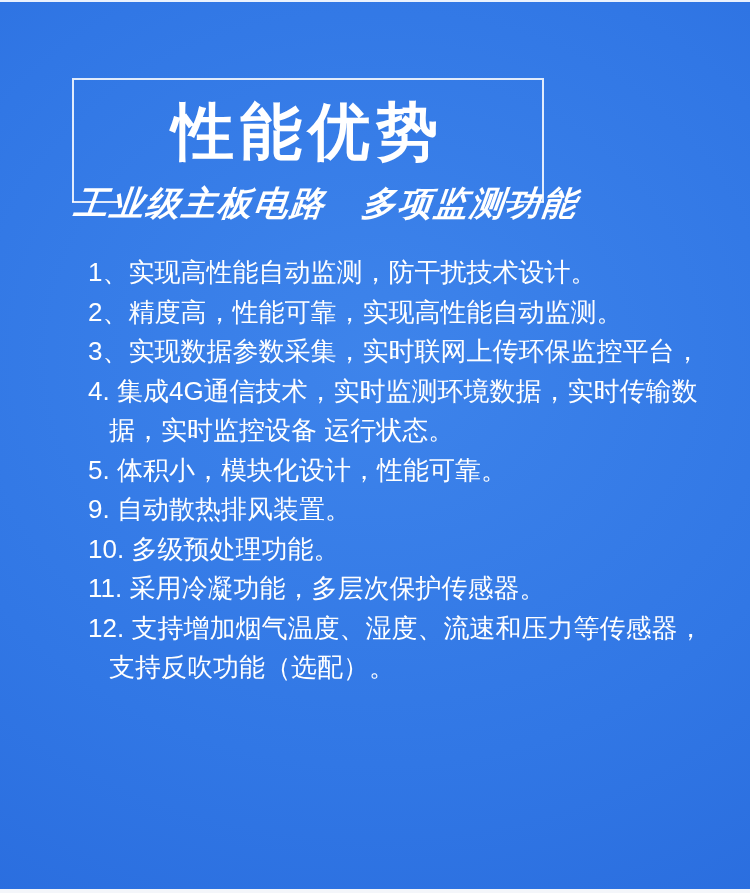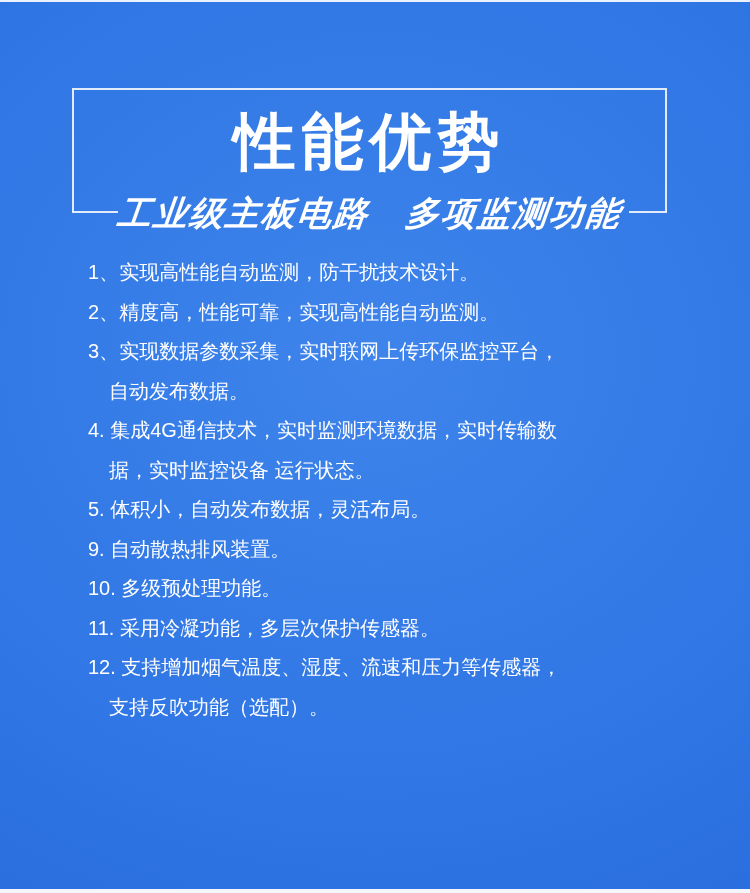--- a/index.html
+++ b/index.html
@@ -26,22 +26,22 @@
   }
   .bottom-line {
     position: absolute;
     bottom: 0; left: 0; right: 0;
     height: 4px;
     background: #f4f6fa;
   }
   .header-box {
     position: absolute;
     left: 72px;
-    top: 88px;
-    width: 595px;
+    top: 78px;
+    width: 472px;
     height: 124px;
     box-sizing: border-box;
     border: 2px solid rgba(255,255,255,0.85);
     border-bottom: none;
   }
   .title {
     margin-top: 21px;
     text-align: center;
     font-size: 62px;
     line-height: 62px;
@@ -72,21 +72,21 @@
     letter-spacing: 2px;
     transform: skewX(-6deg);
     white-space: nowrap;
     color: #ffffff;
   }
   .feature-list {
     position: absolute;
     top: 253px;
     left: 88px;
     right: 10px;
-    font-size: 20px;
+    font-size: 26px;
     line-height: 39.5px;
     color: #ffffff;
   }
   .feature-line {
     white-space: pre;
   }
   .feature-line.cont {
     padding-left: 21px;
   }
 </style>
@@ -105,28 +105,27 @@
 
   <div class="feature-list" id="feature-list">
       <div class="feature-item">
         <div class="feature-line"><span>1、</span><span>实现高性能自动监测，防干扰技术设计。</span></div>
       </div>
       <div class="feature-item">
         <div class="feature-line"><span>2、</span><span>精度高，性能可靠，实现高性能自动监测。</span></div>
       </div>
       <div class="feature-item">
         <div class="feature-line"><span>3、</span><span>实现数据参数采集，实时联网上传环保监控平台，</span></div>
-        <div class="feature-line cont"><span>自动发布数据。</span></div>
       </div>
       <div class="feature-item">
         <div class="feature-line"><span>4. </span><span>集成4G通信技术，实时监测环境数据，实时传输数</span></div>
         <div class="feature-line cont"><span>据，实时监控设备 运行状态。</span></div>
       </div>
       <div class="feature-item">
-        <div class="feature-line"><span>5. </span><span>体积小，自动发布数据，灵活布局。</span></div>
+        <div class="feature-line"><span>5. </span><span>体积小，模块化设计，性能可靠。</span></div>
       </div>
       <div class="feature-item">
         <div class="feature-line"><span>9. </span><span>自动散热排风装置。</span></div>
       </div>
       <div class="feature-item">
         <div class="feature-line"><span>10. </span><span>多级预处理功能。</span></div>
       </div>
       <div class="feature-item">
         <div class="feature-line"><span>11. </span><span>采用冷凝功能，多层次保护传感器。</span></div>
       </div>

